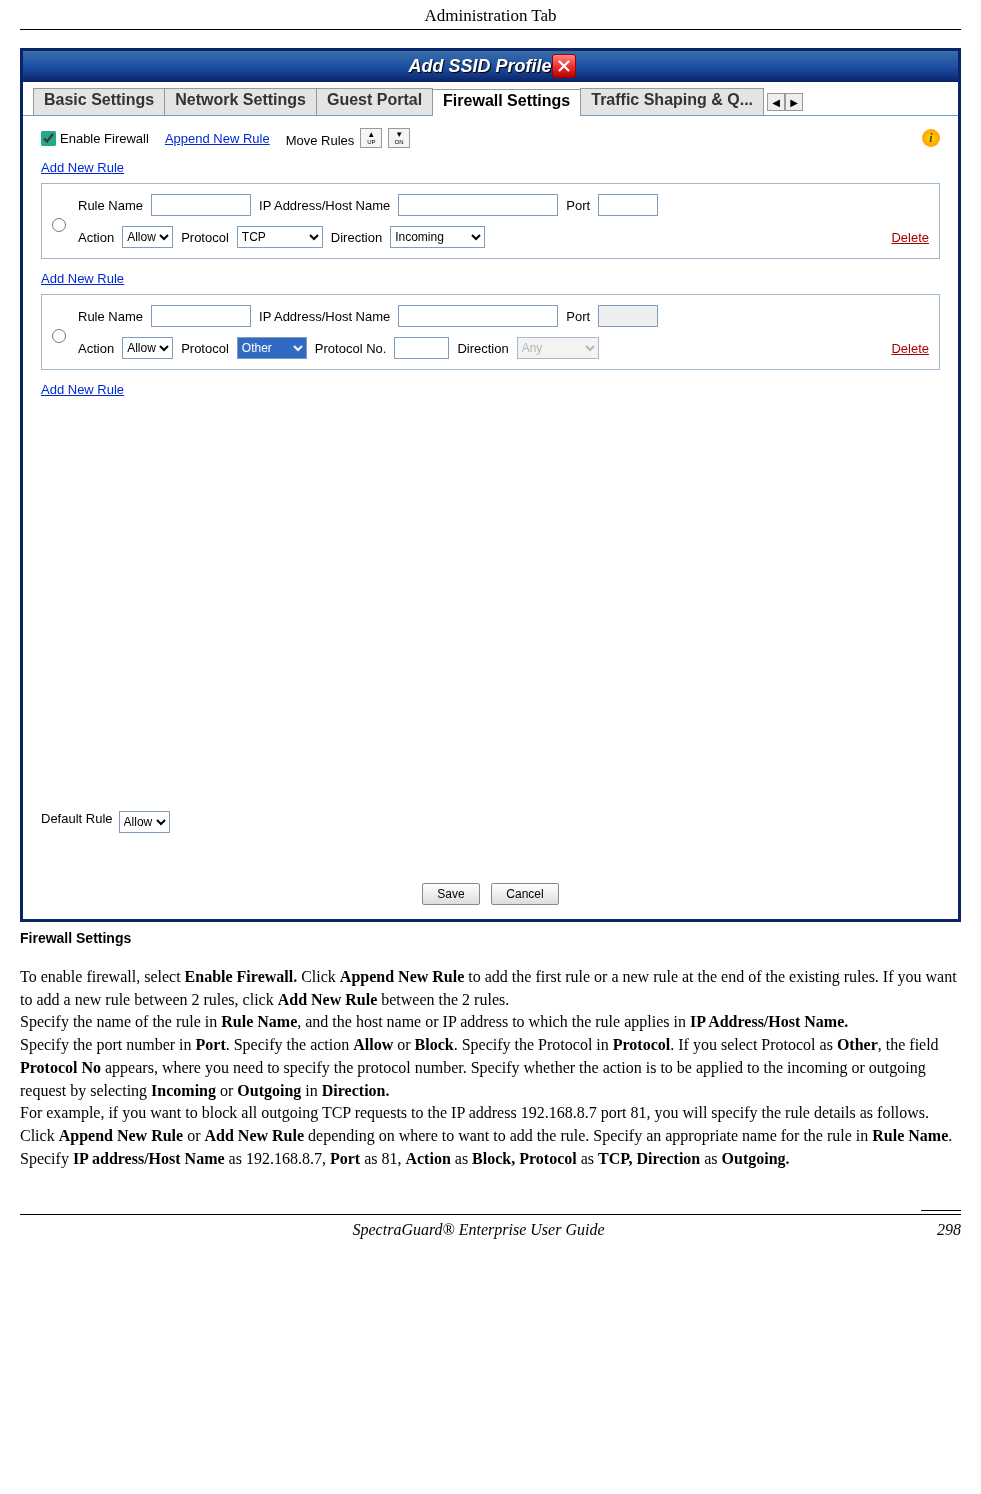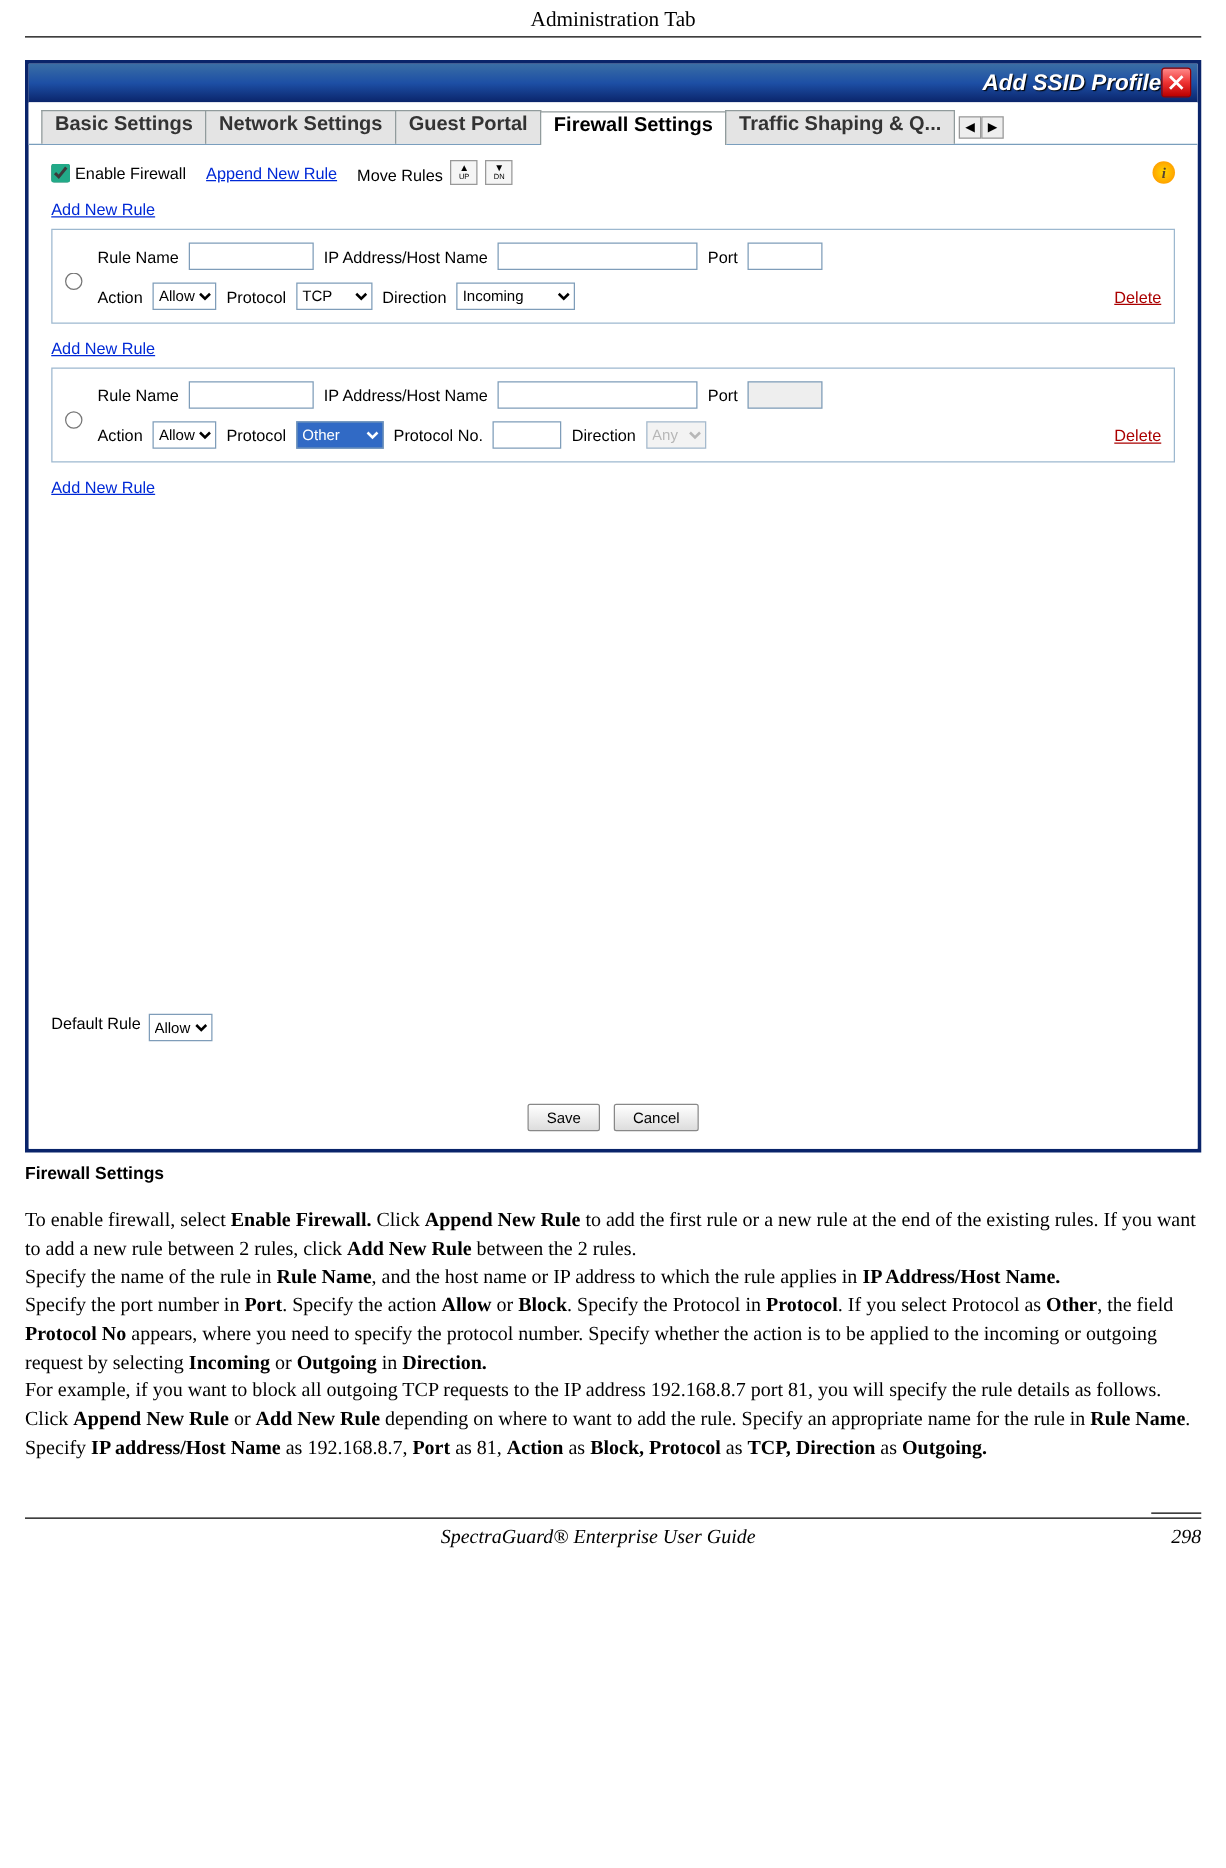--- a/index.html
+++ b/index.html
@@ -1,20 +1,20 @@
 <!DOCTYPE html>
 <html><head>
 <meta charset="utf-8">
 <style>
 * { box-sizing: border-box; margin: 0; padding: 0; }
 body { font-family: Georgia, "Times New Roman", serif; background: #fff; width: 981px; }
 .page-header { text-align: center; font-size: 17px; padding: 6px 0 3px; border-bottom: 1px solid #000; margin: 0 20px; }
 .content-area { padding: 18px 20px 0; }
 .win { border: 3px solid #0a246a; background: #fff; }
-.titlebar { display: flex; align-items: center; justify-content: flex-end; background: linear-gradient(180deg, #3a6ea5 0%, #1d4fa5 50%, #0a246a 100%); padding: 3px 5px 4px 8px; }
+.titlebar { display: flex; align-items: center; justify-content: center; background: linear-gradient(180deg, #3a6ea5 0%, #1d4fa5 50%, #0a246a 100%); padding: 3px 5px 4px 8px; }
 .titlebar-text { font-family: Verdana, Arial, sans-serif; font-size: 18px; font-weight: bold; font-style: italic; color: #fff; text-shadow: 1px 1px 1px #000; }
 .close-btn { width: 24px; height: 24px; background: linear-gradient(180deg,#f88,#e33,#b00); border: 1px solid #900; border-radius: 3px; display: flex; align-items: center; justify-content: center; cursor: pointer; }
 .close-btn svg { width: 14px; height: 14px; }
 .win-body { font-family: Verdana, Arial, sans-serif; font-size: 13px; color: #000; background: #fff; }
 .tab-row { display: flex; align-items: flex-end; background: #fff; padding: 6px 10px 0 10px; border-bottom: 1px solid #7a9ebd; }
 .tab { padding: 2px 10px 6px; font-size: 16px; font-weight: bold; color: #333; background: #e4e4e4; border: 1px solid #919b9c; border-bottom: none; margin-right: -1px; cursor: pointer; }
 .tab.active { background: #fff; color: #000; position: relative; top: 1px; }
 .tab-nav { display: flex; margin-left: 4px; margin-bottom: 4px; }
 .tab-arrow { width: 18px; height: 18px; border: 1px solid #999; background: #eee; display: flex; align-items: center; justify-content: center; cursor: pointer; font-size: 10px; }
 .panel-top { display: flex; align-items: center; padding: 12px 18px 10px; gap: 16px; font-size: 13px; }
@@ -114,21 +114,21 @@
             <input class="txt" style="width: 100px;">
             <span class="lbl">IP Address/Host Name</span>
             <input class="txt" style="width: 160px;">
             <span class="lbl">Port</span>
             <input class="txt" style="width: 60px;">
           </div>
           <div class="field-row">
             <span class="lbl">Action</span>
             <select class="sel"><option>Allow</option></select>
             <span class="lbl">Protocol</span>
-            <select class="sel" style="width:61px"><option>TCP</option></select>
+            <select class="sel" style="width:86px"><option>TCP</option></select>
             <span class="lbl">Direction</span>
             <select class="sel" style="width:95px"><option>Incoming</option></select>
             <span class="del">Delete</span>
           </div>
         </div>
       </div>
 
       <div class="rule-link"><span class="link">Add New Rule</span></div>
       <div class="fieldset">
         <div class="radio-col">
@@ -144,21 +144,21 @@
             <input class="txt dis" style="width: 60px;" disabled="">
           </div>
           <div class="field-row">
             <span class="lbl">Action</span>
             <select class="sel"><option>Allow</option></select>
             <span class="lbl">Protocol</span>
             <select class="sel other" style="width:70px"><option>Other</option></select>
             <span class="lbl">Protocol No.</span>
             <input class="txt" style="width: 55px;">
             <span class="lbl">Direction</span>
-            <select class="sel dis" style="width:48px" disabled=""><option>Any</option></select>
+            <select class="sel dis" style="width:82px" disabled=""><option>Any</option></select>
             <span class="del">Delete</span>
           </div>
         </div>
       </div>
 
       <div class="rule-link"><span class="link">Add New Rule</span></div>
 
       <div class="scroll-space"></div>
 
       <div class="default-rule">

